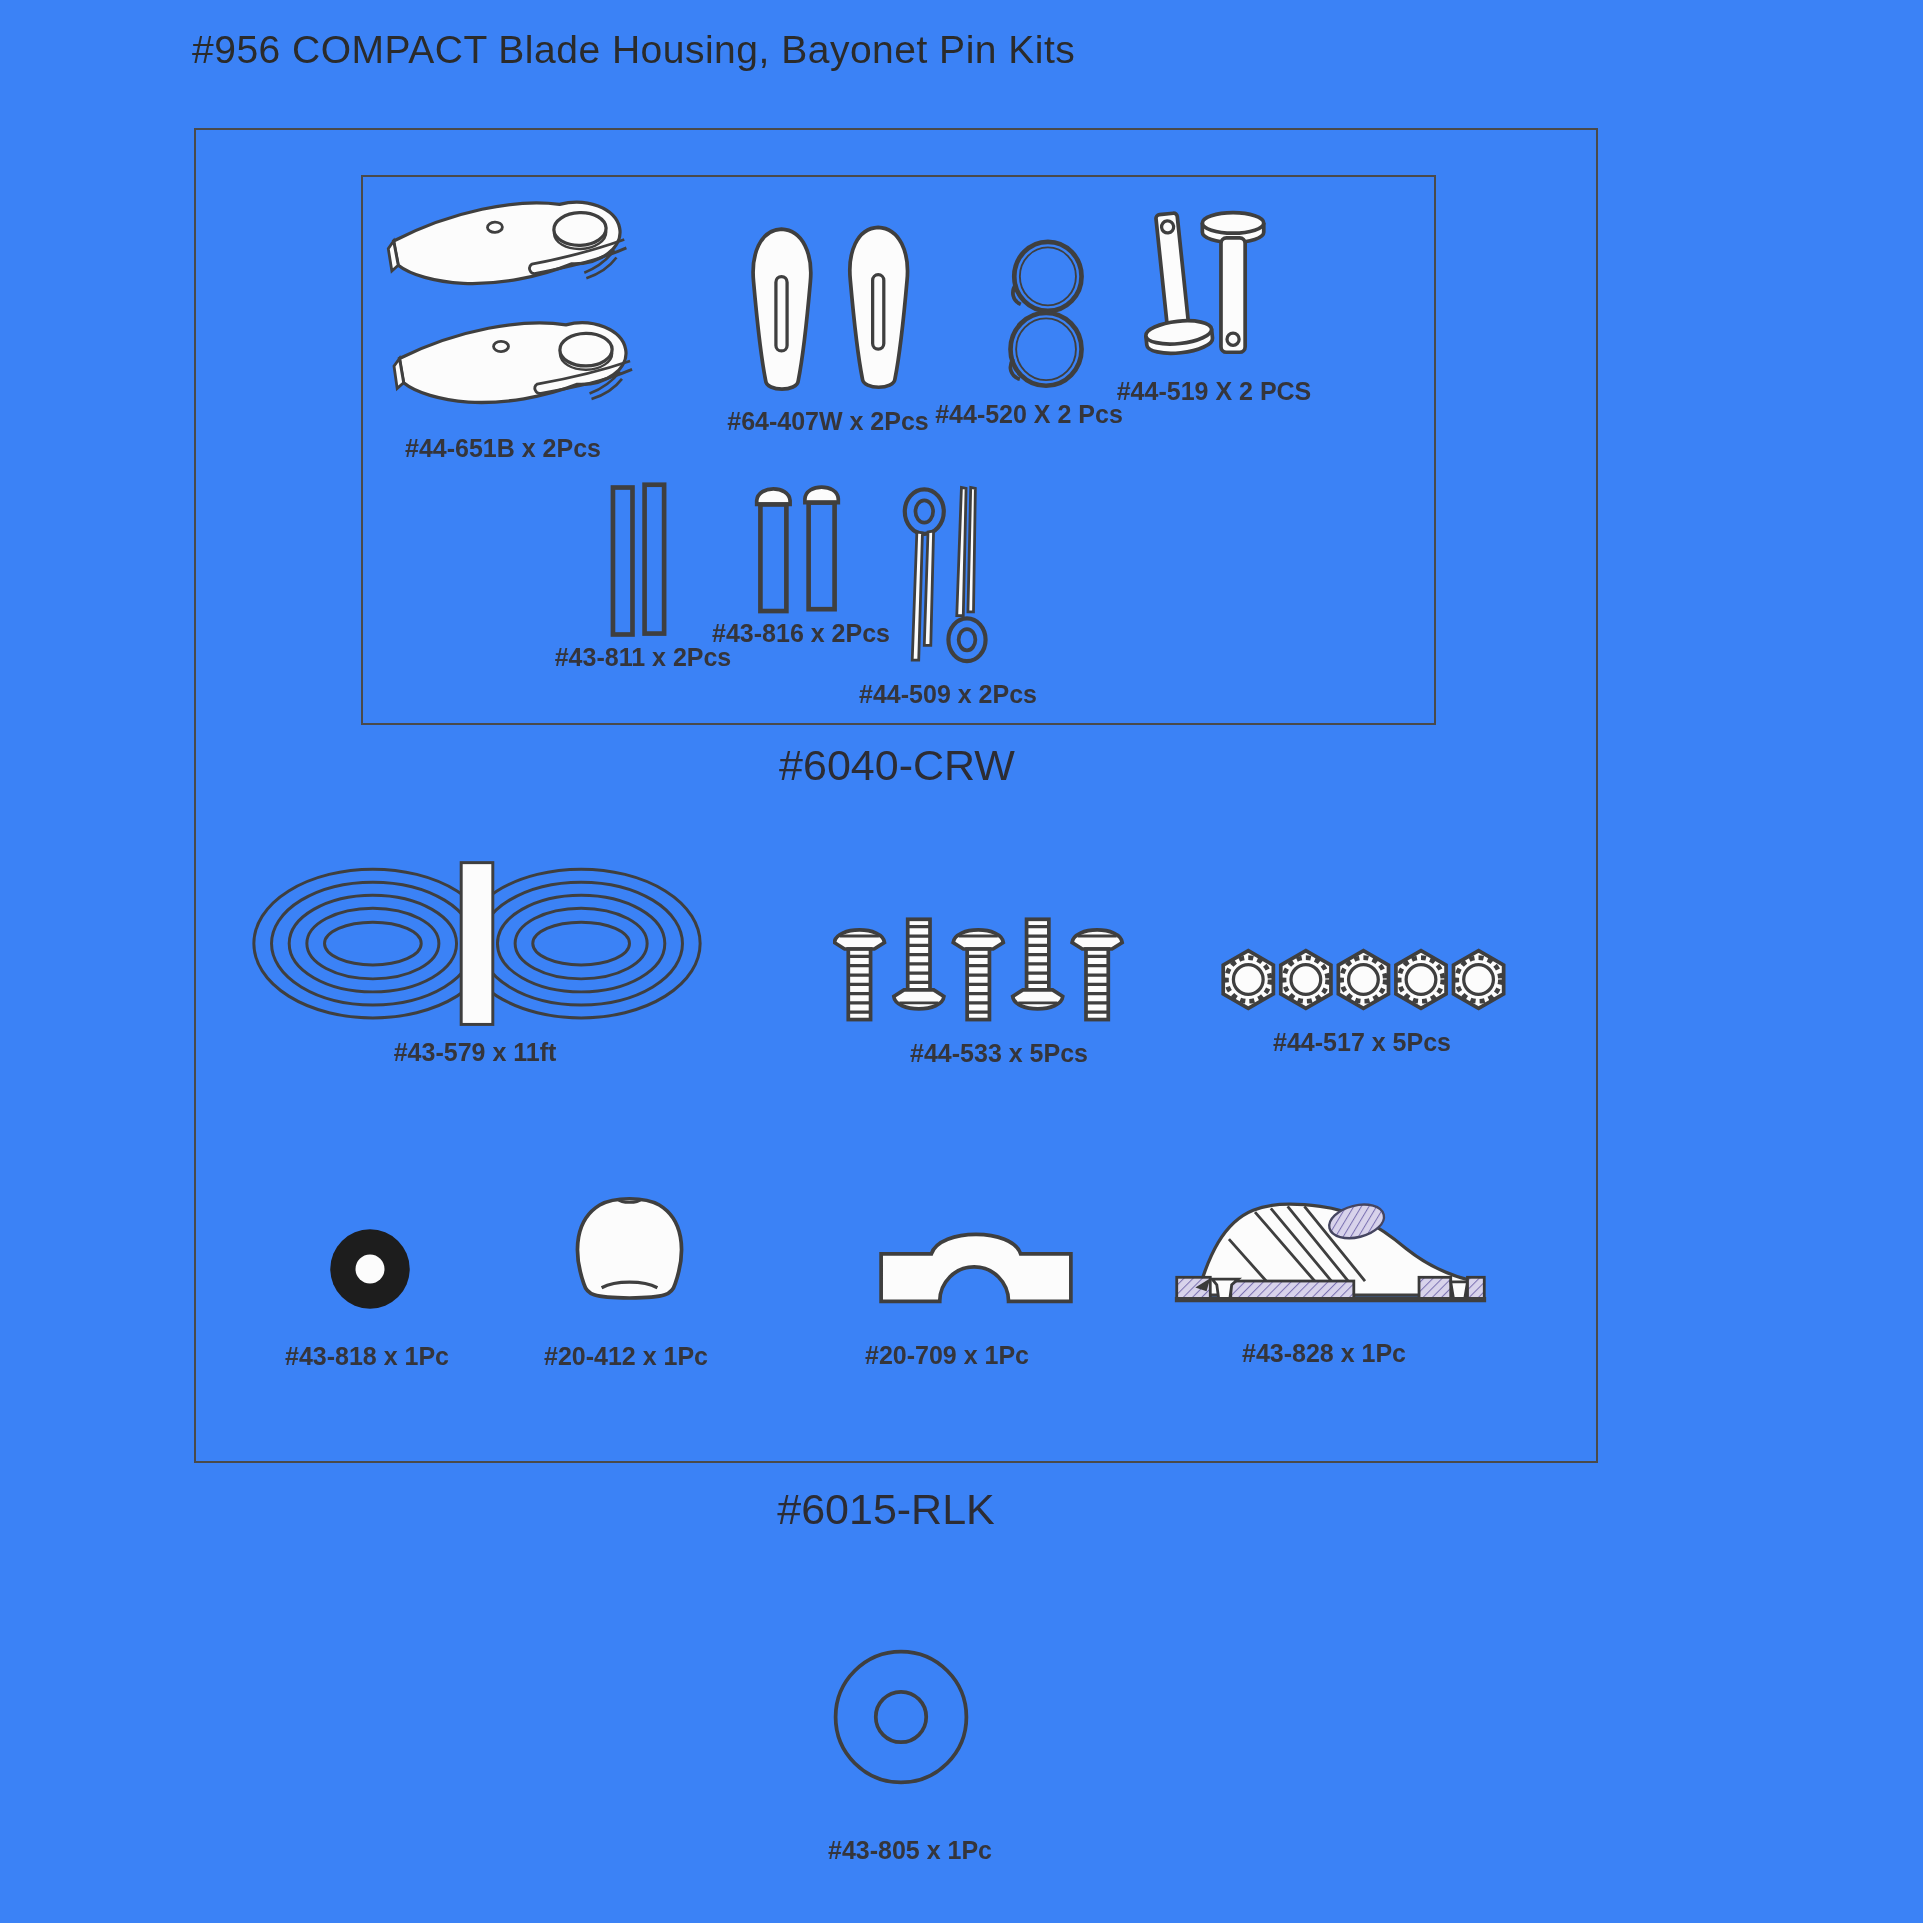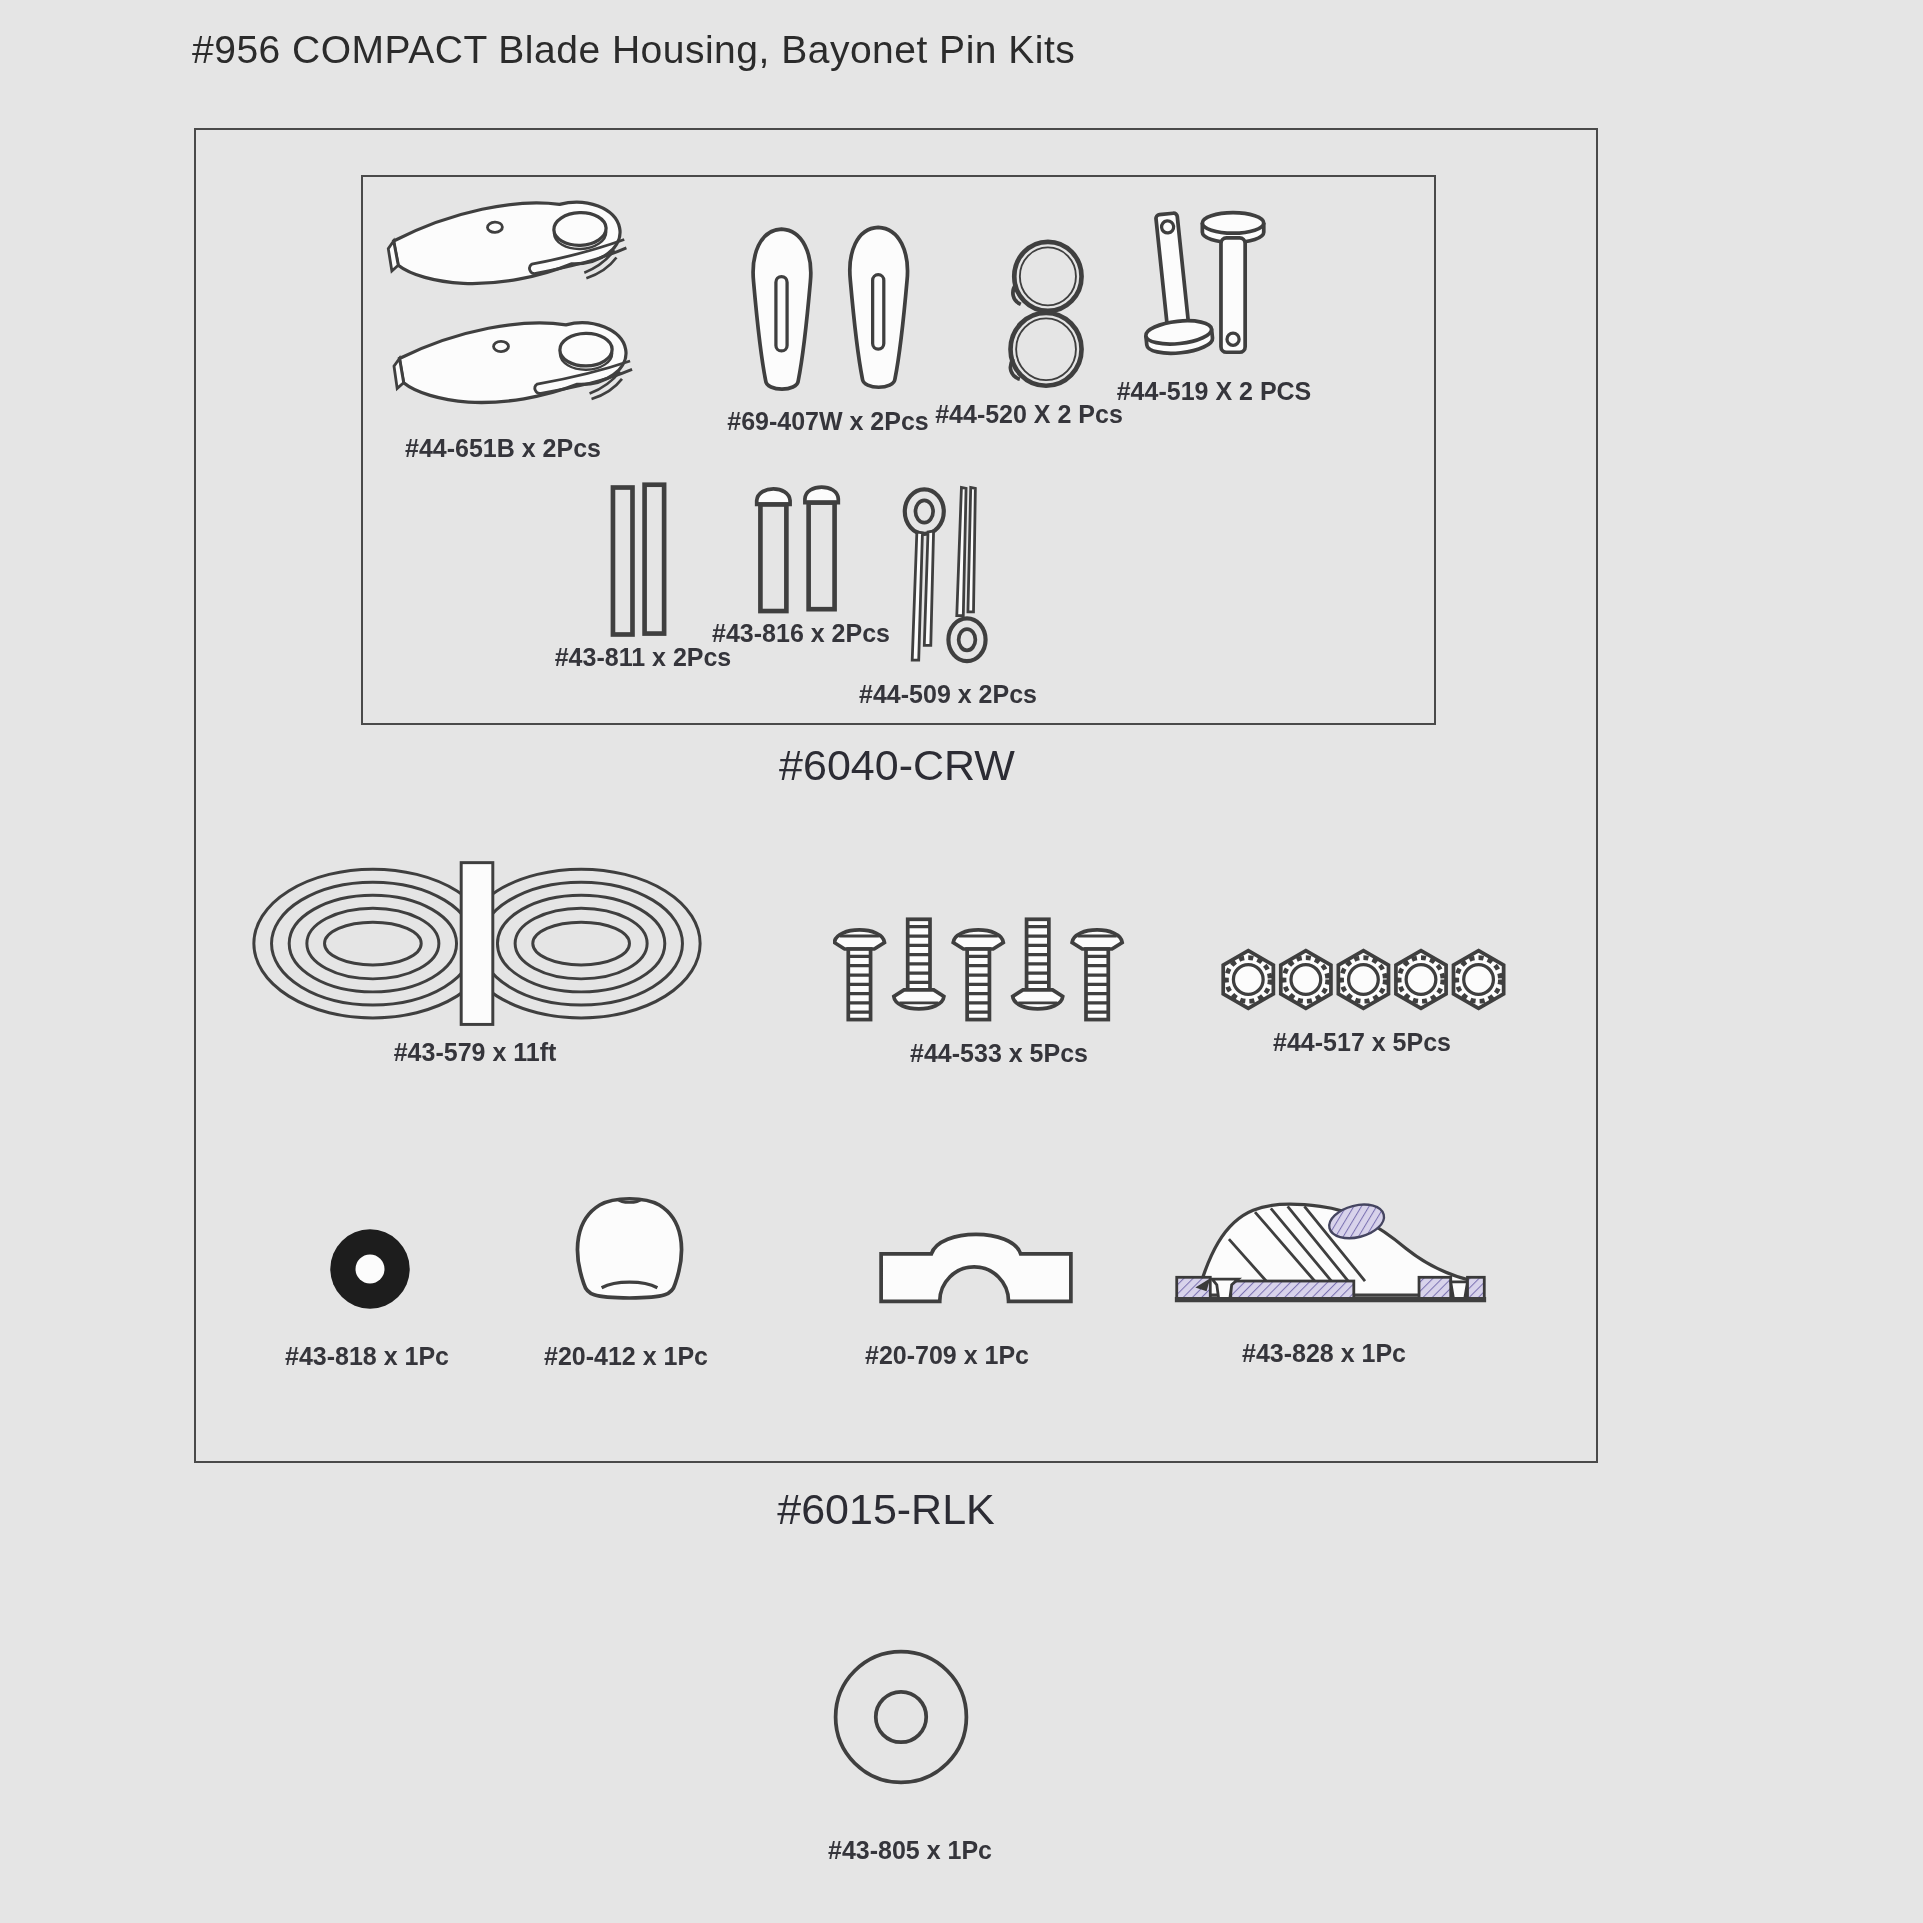--- a/index.html
+++ b/index.html
@@ -1,18 +1,18 @@
 <!DOCTYPE html>
 <html style="font-size:15px"><head>
 <meta charset="utf-8">
 <style>
   html,body{margin:0;padding:0;background:#fff;}
   #canvas{
     position:relative;width:1923px;height:1923px;
-    background:#e5e5e5;overflow:hidden;
+    background:#3b82f6;overflow:hidden;
     font-family:"Liberation Sans",sans-serif;
     color:#35353b;
   }
   .abs{position:absolute;}
   #page-title{
     left:192px;top:28px;font-size:39px;font-weight:400;color:#2b2b2b;
     letter-spacing:0.5px;white-space:nowrap;
   }
   .kit-box{position:absolute;border:2.8px solid #4a4a4a;background:transparent;}
   #outer-box{left:194px;top:128px;width:1400px;height:1331px;}
@@ -69,21 +69,21 @@
   <svg class="abs" style="left:735px;top:218px" width="186" height="186" viewBox="0 0 200 200">
     <g transform="translate(8,6)">
       <path class="fw" stroke-width="4" d="M 42,6 C 19,7 9,33 12,63 C 15,97 21,149 25,169 C 26,181 59,181 60,169 C 64,149 70,97 73,63 C 76,33 65,7 42,6 Z"></path>
       <rect class="ln" stroke-width="3.5" x="36" y="57" width="12" height="80" rx="6"></rect>
     </g>
     <g transform="translate(112,4)">
       <path class="fw" stroke-width="4" d="M 42,6 C 19,7 9,33 12,63 C 15,97 21,149 25,169 C 26,181 59,181 60,169 C 64,149 70,97 73,63 C 76,33 65,7 42,6 Z"></path>
       <rect class="ln" stroke-width="3.5" x="36" y="57" width="12" height="80" rx="6"></rect>
     </g>
   </svg>
-  <div class="part-label" style="left:828px;top:407px">#69-407W x 2Pcs</div>
+  <div class="part-label" style="left:828px;top:407px">#64-407W x 2Pcs</div>
 
   <svg class="abs" style="left:1002px;top:239px" width="89" height="157" viewBox="0 0 95 168">
     <ellipse class="ln" stroke-width="5" cx="49" cy="40" rx="36" ry="37"></ellipse>
     <ellipse class="ln" stroke-width="2" cx="49" cy="40" rx="30" ry="31"></ellipse>
     <path class="ln" stroke-width="4" d="M 15,48 C 9,56 11,66 20,70"></path>
     <ellipse class="ln" stroke-width="5" cx="47" cy="118" rx="38" ry="39"></ellipse>
     <ellipse class="ln" stroke-width="2" cx="47" cy="118" rx="32" ry="33"></ellipse>
     <path class="ln" stroke-width="4" d="M 12,128 C 6,137 9,147 19,150"></path>
   </svg>
   <div class="part-label" style="left:1029px;top:400px">#44-520 X 2 Pcs</div>

